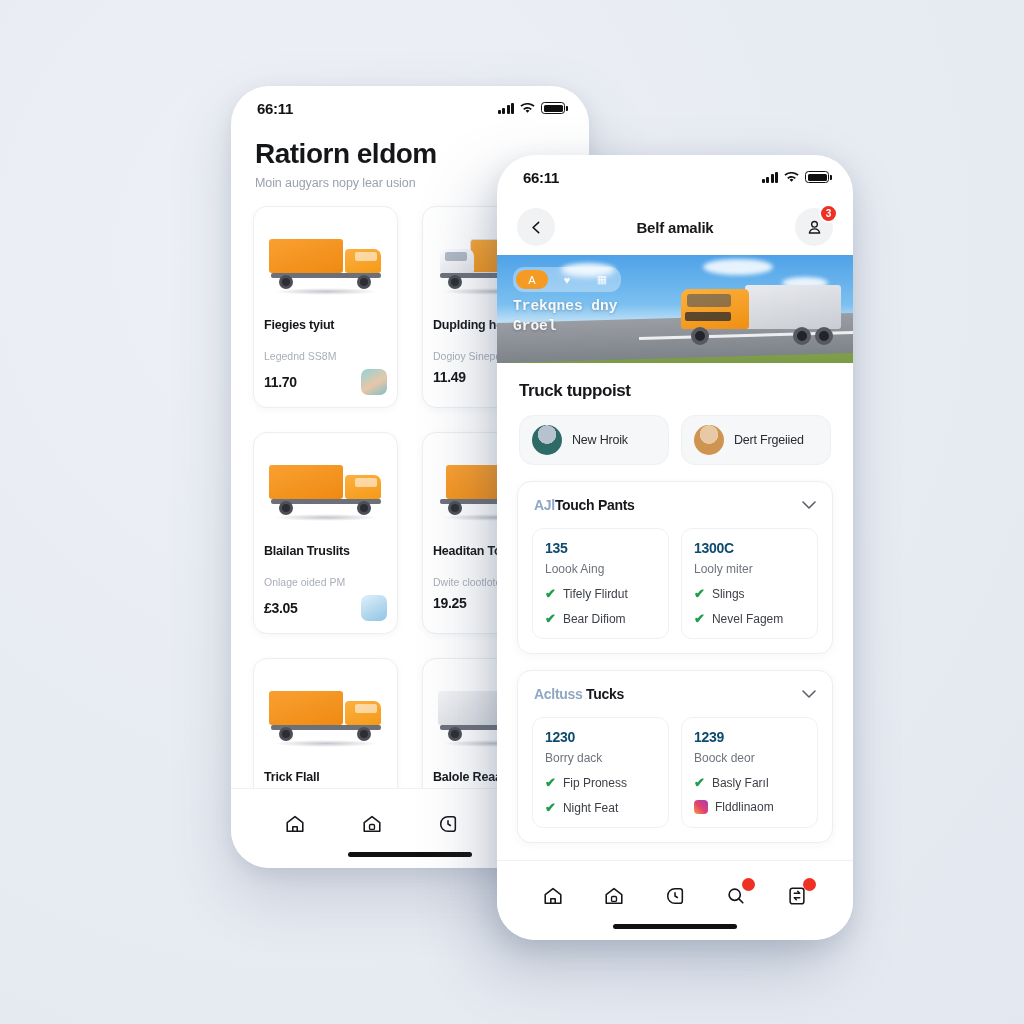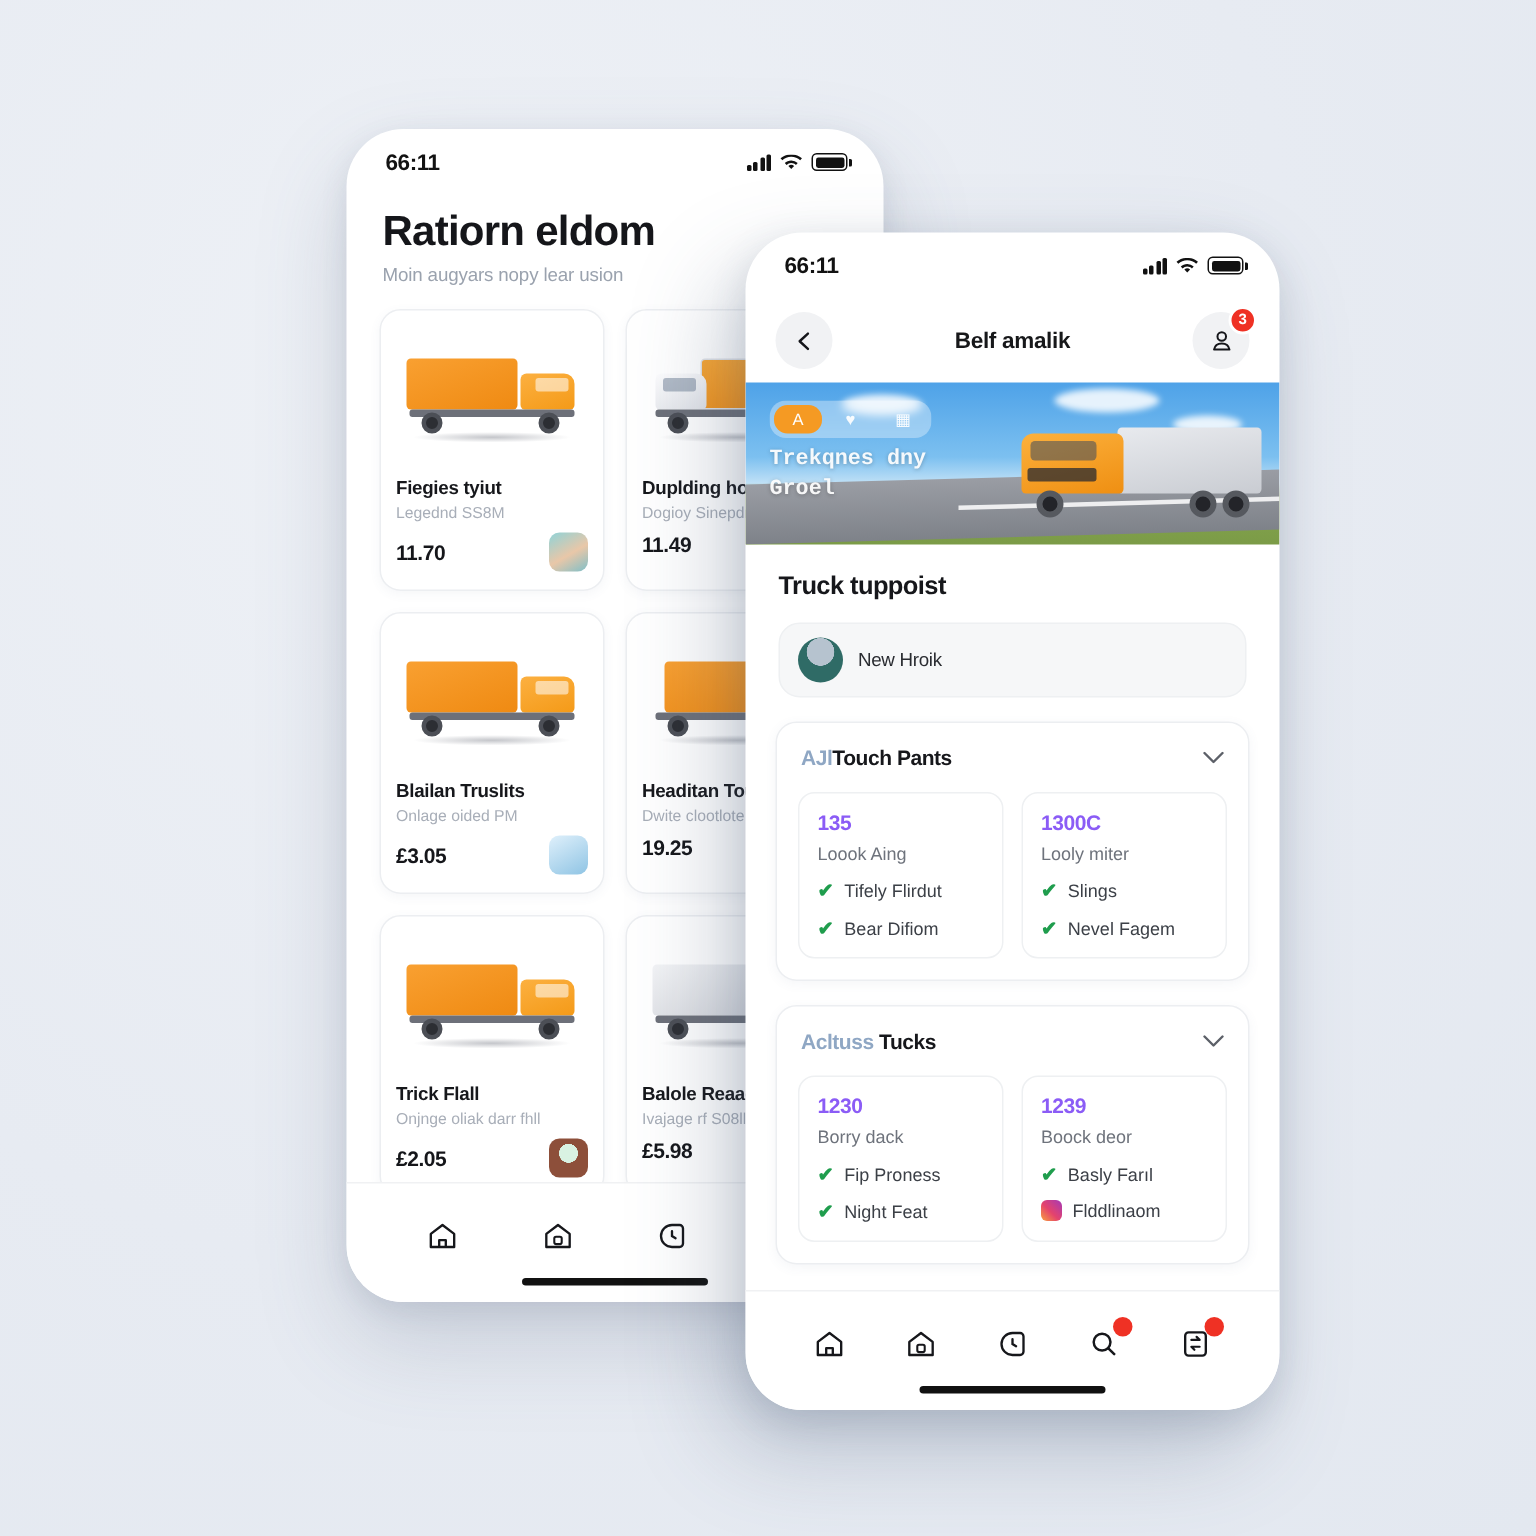--- a/index.html
+++ b/index.html
@@ -85,37 +85,37 @@
     border: 2px solid #fff;
   }
 
   
   .back-head { padding: 8px 24px 10px; }
   .back-title { font-size: 28px; font-weight: 700; color: #15161a; letter-spacing: -.5px; }
   .back-sub { margin-top: 6px; font-size: 12.5px; color: #9aa2ae; letter-spacing: -.1px; }
 
   .grid {
     padding: 6px 22px 0;
-    display: grid; grid-template-columns: 1fr 1fr; gap: 14px;
+    display: grid; grid-template-columns: 1fr 1fr; gap: 24px;
   }
   .pcard {
     background: #fff; border: 1px solid #eceef1; border-radius: 14px;
     padding: 10px 10px 12px;
     box-shadow: 0 2px 7px rgba(90,105,135,.06);
   }
   .pcard-img {
     height: 92px; border-radius: 10px; position: relative; overflow: hidden;
     display: flex; align-items: center; justify-content: center;
   }
   .pcard-title {
     margin-top: 9px; font-size: 12.5px; font-weight: 700;
     color: #16171b; letter-spacing: -.2px; white-space: nowrap; overflow: hidden;
   }
   .pcard-sub {
-    margin-top: 4px; font-size: 10.5px; color: #a8aeb8;
+    margin-top: 18px; font-size: 10.5px; color: #a8aeb8;
     white-space: nowrap; overflow: hidden;
   }
   .pcard-foot {
     margin-top: 7px; display: flex; align-items: center; justify-content: space-between;
   }
   .pcard-price { font-size: 14px; font-weight: 700; color: #15161a; letter-spacing: -.3px; }
   .thumb { width: 26px; height: 26px; border-radius: 7px; flex: none; }
 
   
   .truck { position: relative; width: 118px; height: 60px; }
@@ -253,21 +253,21 @@
   .panel-title .muted { color: #8fa7c4; font-weight: 700; }
   .chev { color: #5c6068; font-size: 13px; }
   .panel-body {
     display: grid; grid-template-columns: 1fr 1fr; gap: 12px;
     padding: 0 14px 14px;
   }
   .mini {
     border: 1px solid #eef0f2; border-radius: 11px; padding: 11px 12px 12px;
     background: #fff;
   }
-  .mini-n { font-size: 14px; font-weight: 700; color: #8b5cf6; letter-spacing: -.3px; }
+  .mini-n { font-size: 14px; font-weight: 700; color: #0c4a6e; letter-spacing: -.3px; }
   .mini-s { margin-top: 6px; font-size: 12px; color: #6e737c; }
   .feat { margin-top: 10px; display: flex; align-items: center; gap: 7px; font-size: 12px; color: #3c4047; }
   .tick { color: #1f9d4d; font-size: 13px; font-weight: 700; }
   .ig {
     width: 14px; height: 14px; border-radius: 4px; flex: none;
     background: linear-gradient(45deg, #f9a03c, #e4436d 45%, #a539b6 100%);
   }
 </style>
 </head>
 <body>
@@ -520,20 +520,24 @@
       </div>
     </div>
 
     <div class="sec-title">Truck tuppoist</div>
 
     <div class="chips">
       <div class="chip">
         <span class="chip-av av-blue"></span>
         <span class="chip-label">New Hroik</span>
       </div>
+      <div class="chip">
+        <span class="chip-av av-pink"></span>
+        <span class="chip-label">Dert Frgeiied</span>
+      </div>
     </div>
 
     <div class="panel">
       <div class="panel-head">
         <div class="panel-title">
           <span class="muted">AJl</span><span>Touch Pants</span>
         </div>
         <svg class="chev" width="14" height="9" viewBox="0 0 14 9" fill="none">
           <path d="M1 1l6 6 6-6" stroke="#5c6068" stroke-width="1.6" stroke-linecap="round" stroke-linejoin="round"></path>
         </svg>

